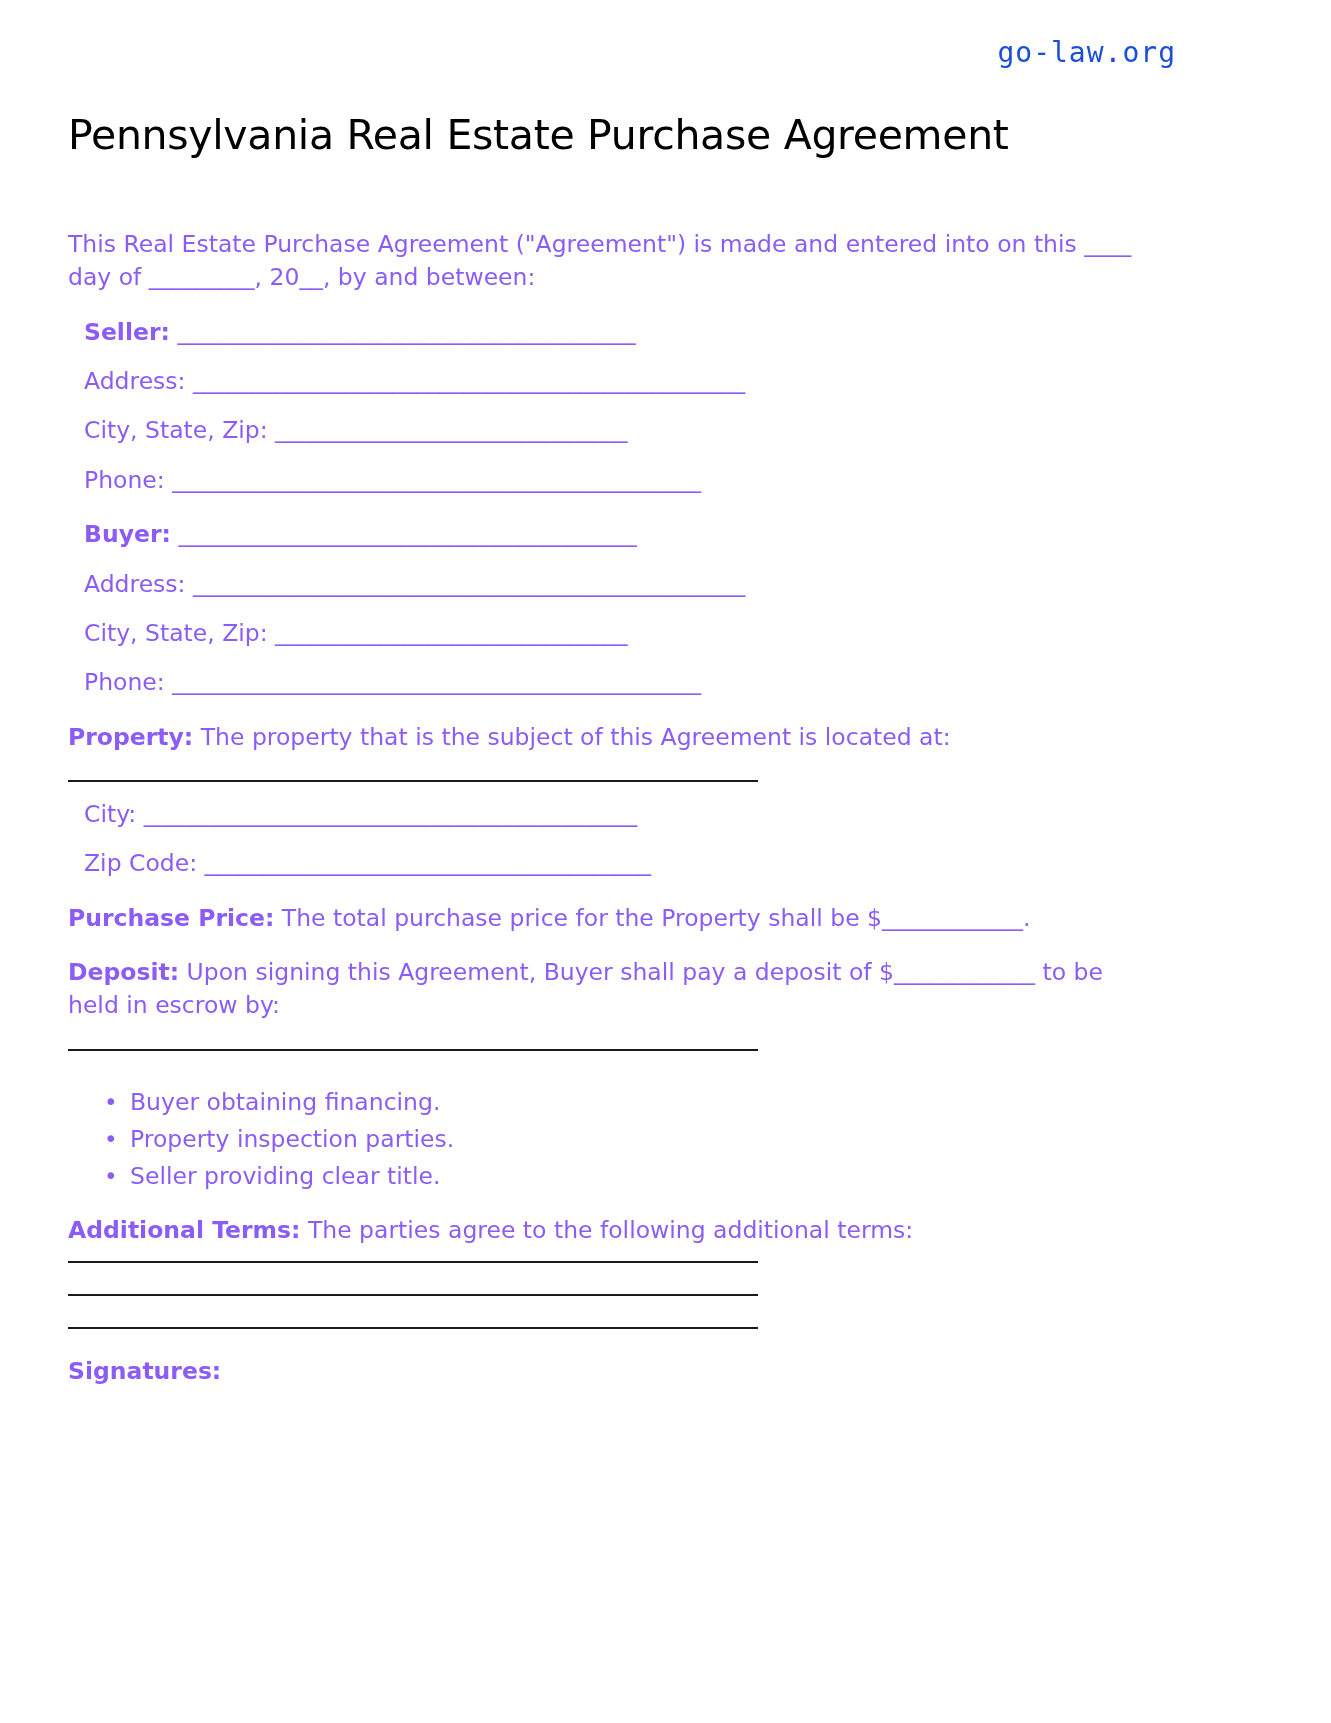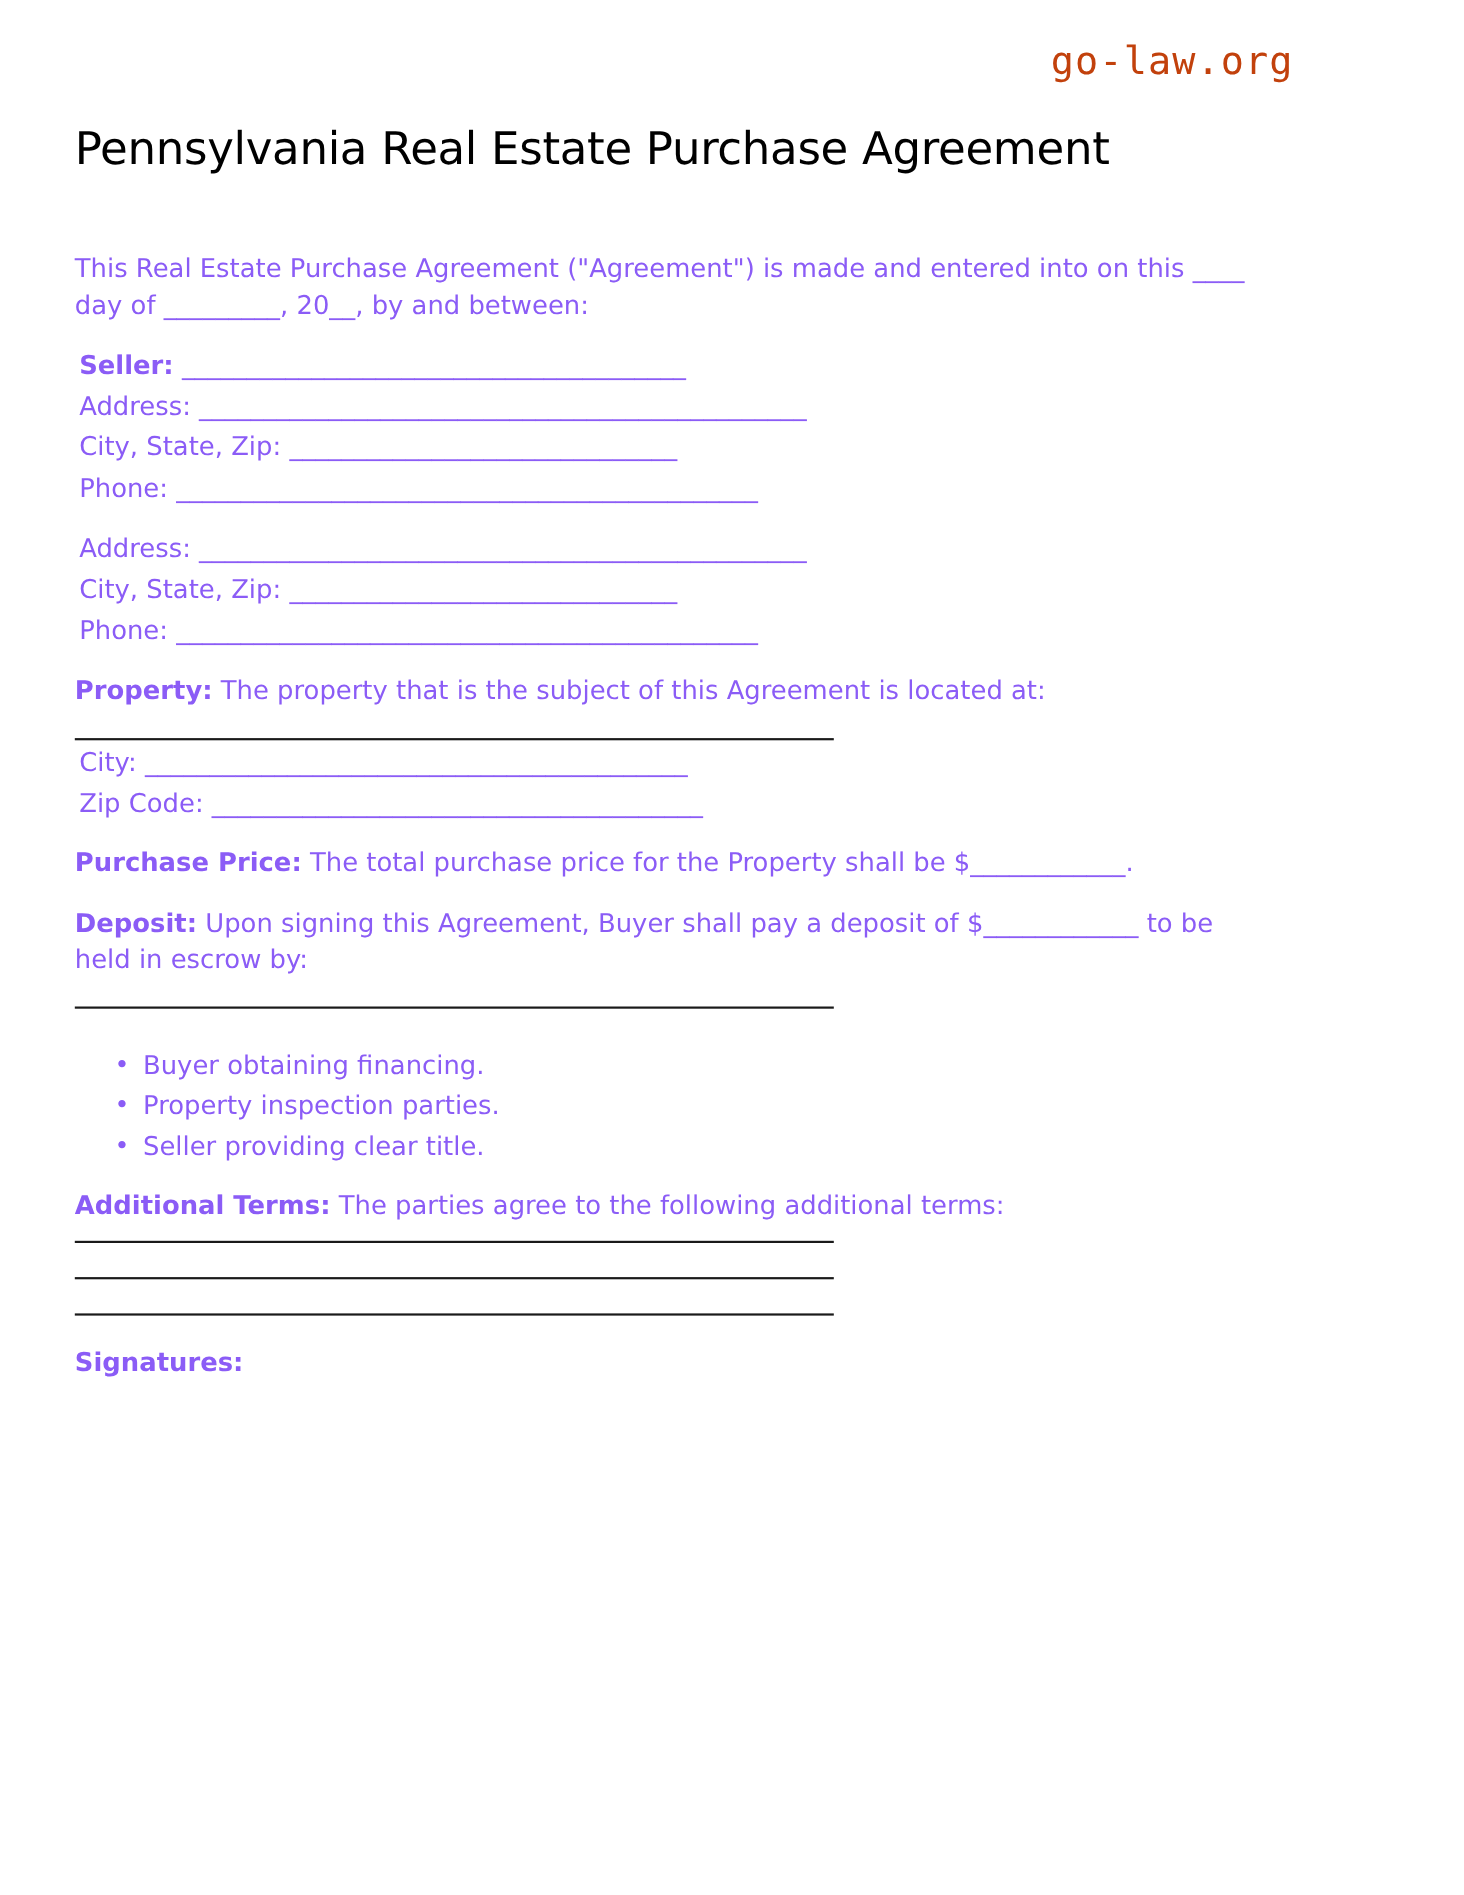--- a/index.html
+++ b/index.html
@@ -23,23 +23,23 @@
     height: 1723px;
     background: #ffffff;
   }
 
   
   .logo {
     position: absolute;
     right: 155px;
     top: 36px;
     font-family: "DejaVu Sans Mono", monospace;
-    font-size: 35px;
+    font-size: 28px;
     letter-spacing: 1px;
-    color: #c2410c;
+    color: #1d4ed8;
     white-space: nowrap;
   }
 
   
   .doc-title {
     position: absolute;
     left: 68px;
     top: 84px;
     width: 1010px;
     font-size: 41px;
@@ -73,21 +73,21 @@
 
   
   .rule {
     display: block;
     height: 0;
     border-bottom: 2.5px solid #1a1a1a;
   }
   .rule-wrap { margin: 0; padding: 0; }
 
   .party-block { margin: 0 0 21px 0; }
-  .party-line { margin: 4px; white-space: nowrap; }
+  .party-line { margin: 16px; white-space: nowrap; }
 
   ul.contingency-list {
     margin: 10px 0 21px 0;
     padding-left: 62px;
     list-style: none;
   }
   ul.contingency-list li {
     position: relative;
     margin: 0 0 5px 0;
     line-height: 1.36;
@@ -130,20 +130,24 @@
         <span>City, State, Zip:</span>
         <span class="blank">______________________________</span>
       </p>
       <p class="party-line">
         <span>Phone:</span>
         <span class="blank">_____________________________________________</span>
       </p>
     </div>
 
     <div class="party-block">
+      <p class="party-line">
+        <span class="b">Buyer:</span>
+        <span class="blank">_______________________________________</span>
+      </p>
       <p class="party-line">
         <span>Address:</span>
         <span class="blank">_______________________________________________</span>
       </p>
       <p class="party-line">
         <span>City, State, Zip:</span>
         <span class="blank">______________________________</span>
       </p>
       <p class="party-line">
         <span>Phone:</span>

